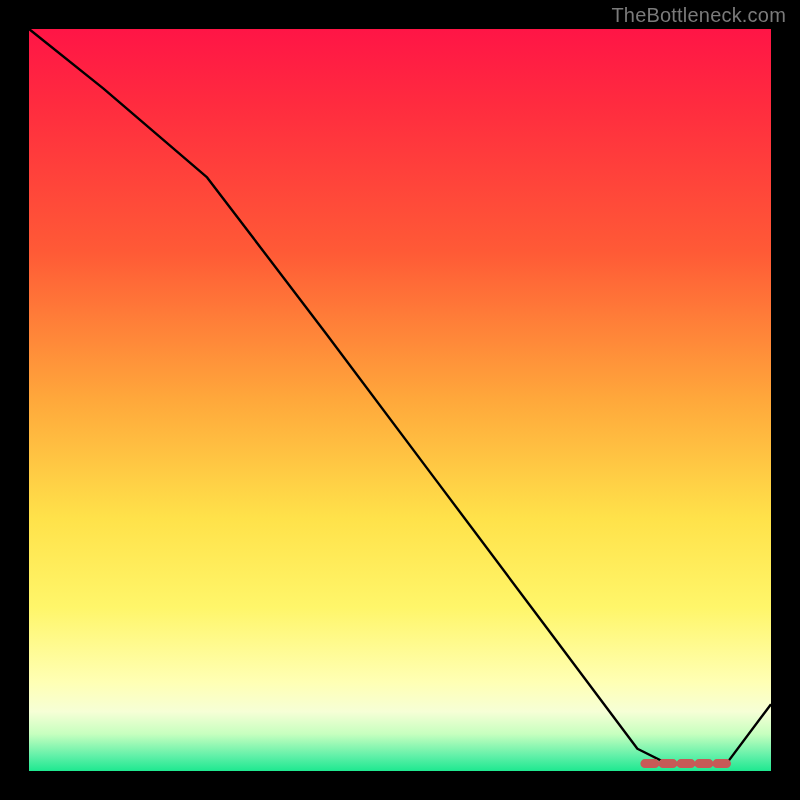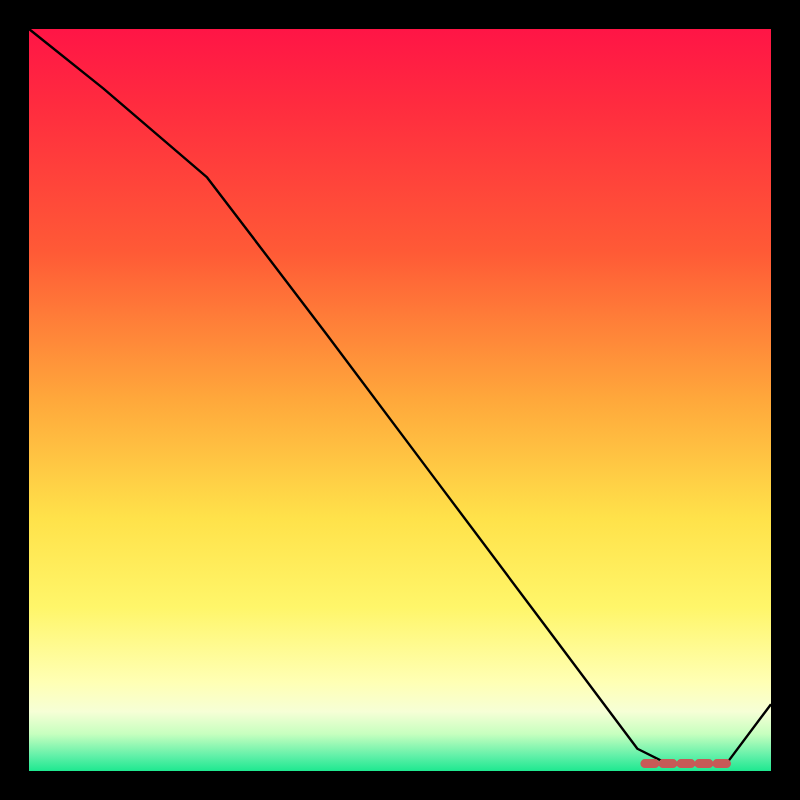--- a/index.html
+++ b/index.html
@@ -67,20 +67,21 @@
     stroke-width: 9;
     stroke-linecap: round;
     stroke-dasharray: 10 8;
   }
 </style>
 </head>
 <body>
 
 <div class="frame">
 
+  <div class="attribution">TheBottleneck.com</div>
 
   <div class="plot-area"></div>
 
   <svg class="overlay" viewBox="0 0 742 742" preserveAspectRatio="none">
     <path class="curve" d="M0.0 0.0 L74.2 59.4 L178.1 148.4 L296.8 304.2 L408.1 452.6 L519.4 601.0 L608.4 719.7 L638.1 734.6 L667.8 734.6 L697.5 734.6 L742.0 675.2"></path>
     <path class="flat" d="M615.9 734.6 L697.5 734.6"></path>
   </svg>
 
 </div>
 

